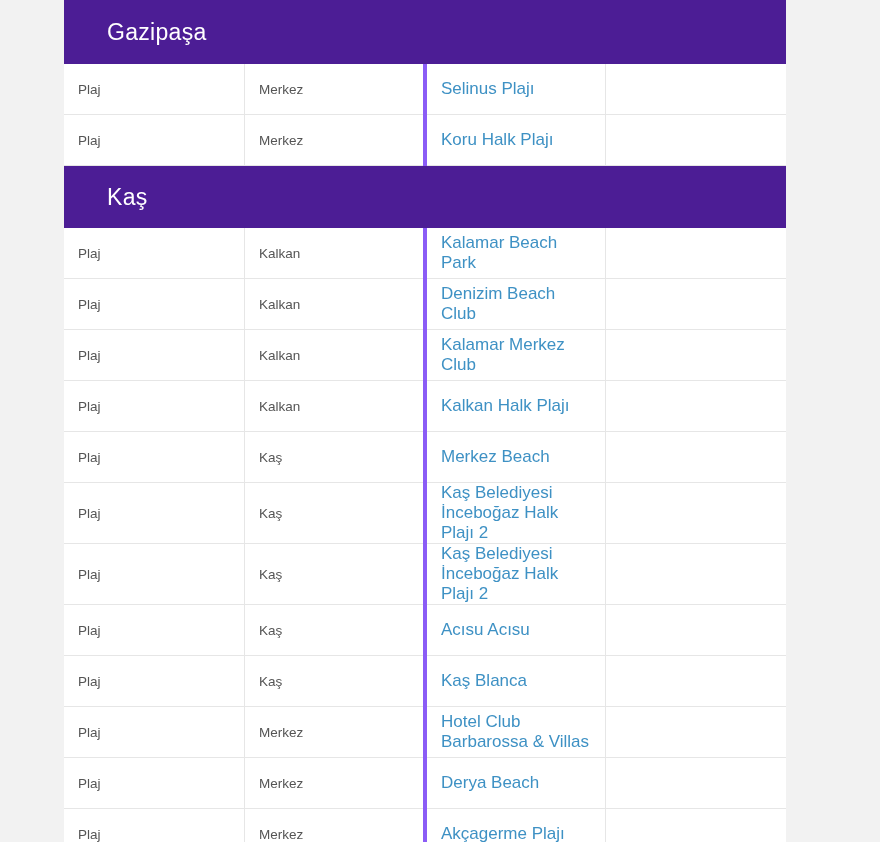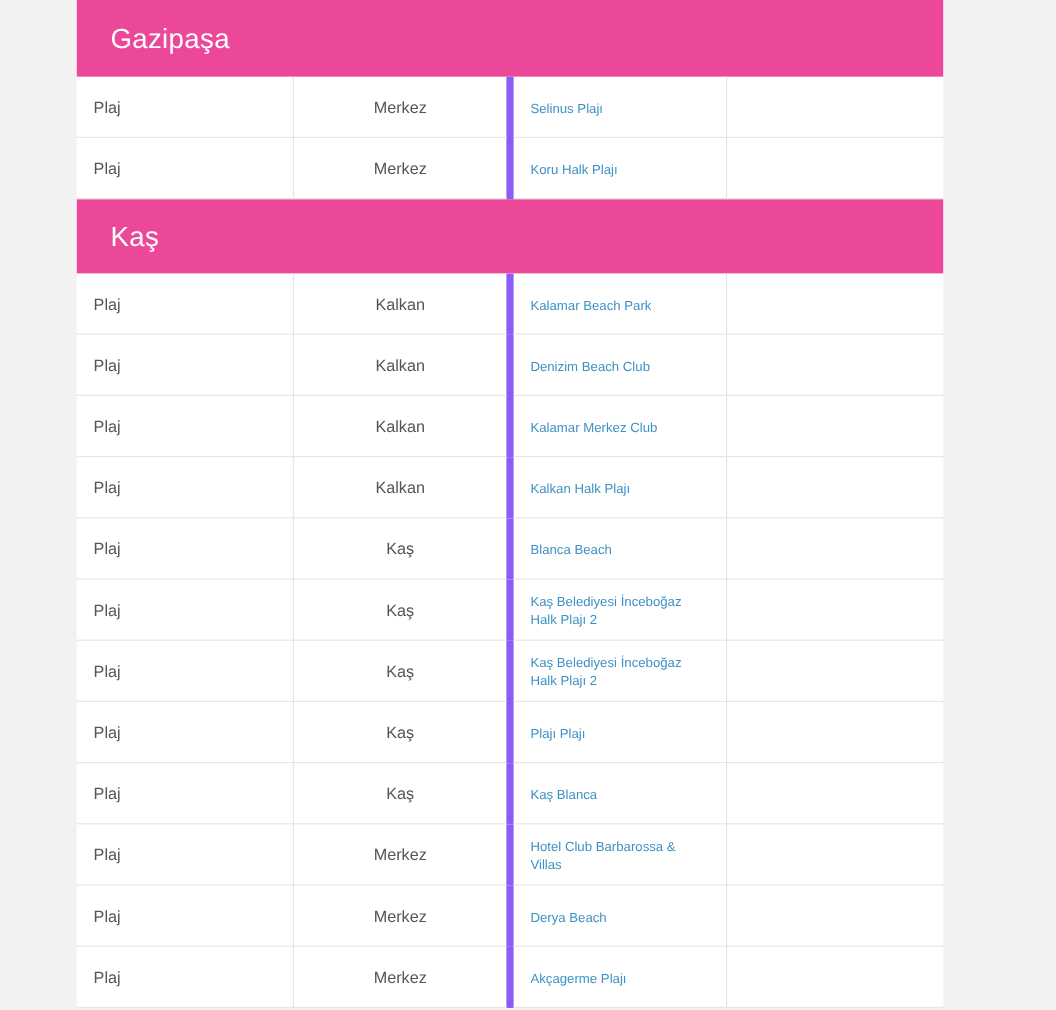--- a/index.html
+++ b/index.html
@@ -43,45 +43,44 @@
     vertical-align: middle;
     background: #ffffff;
   }
 
   td.col-type {
     width: 84px;
     border-right: 1px solid #e6e6e6;
   }
   td.col-region {
     width: 86px;
-    border-right: 6px solid #8b5cf6;
-    text-align: center;
+    border-right: 4px solid #8b5cf6;
   }
   td.col-name {
     width: 428px;
     border-right: 1px solid #e6e6e6;
   }
   td.col-pad {
     width: 92px;
     border-right: none;
     border-bottom: none;
     background: #ffffff;
   }
 
   td.col-name a {
     color: #3e91c4;
     text-decoration: none;
-    font-size: 11px;
+    font-size: 17px;
   }
 
   tr.group-row td {
-    background: #ec4899;
+    background: #4c1d95;
     border-bottom: none;
     border-right: none;
-    padding: 0 0 0 28px;
+    padding: 0 0 0 43px;
     height: 62px;
   }
 
   .group-title {
     color: #ffffff;
     font-size: 23px;
     font-weight: normal;
     letter-spacing: 0.3px;
     line-height: 62px;
   }
@@ -165,21 +164,21 @@
           <td class="col-name">
             <a href="#">Kalkan Halk Plajı</a>
           </td>
           <td class="col-pad"></td>
         </tr>
 
         <tr>
           <td class="col-type">Plaj</td>
           <td class="col-region">Kaş</td>
           <td class="col-name">
-            <a href="#">Blanca Beach</a>
+            <a href="#">Merkez Beach</a>
           </td>
           <td class="col-pad"></td>
         </tr>
 
         <tr>
           <td class="col-type">Plaj</td>
           <td class="col-region">Kaş</td>
           <td class="col-name">
             <a href="#">Kaş Belediyesi İnceboğaz Halk Plajı 2</a>
           </td>
@@ -192,21 +191,21 @@
           <td class="col-name">
             <a href="#">Kaş Belediyesi İnceboğaz Halk Plajı 2</a>
           </td>
           <td class="col-pad"></td>
         </tr>
 
         <tr>
           <td class="col-type">Plaj</td>
           <td class="col-region">Kaş</td>
           <td class="col-name">
-            <a href="#">Plajı Plajı</a>
+            <a href="#">Acısu Acısu</a>
           </td>
           <td class="col-pad"></td>
         </tr>
 
         <tr>
           <td class="col-type">Plaj</td>
           <td class="col-region">Kaş</td>
           <td class="col-name">
             <a href="#">Kaş Blanca</a>
           </td>

